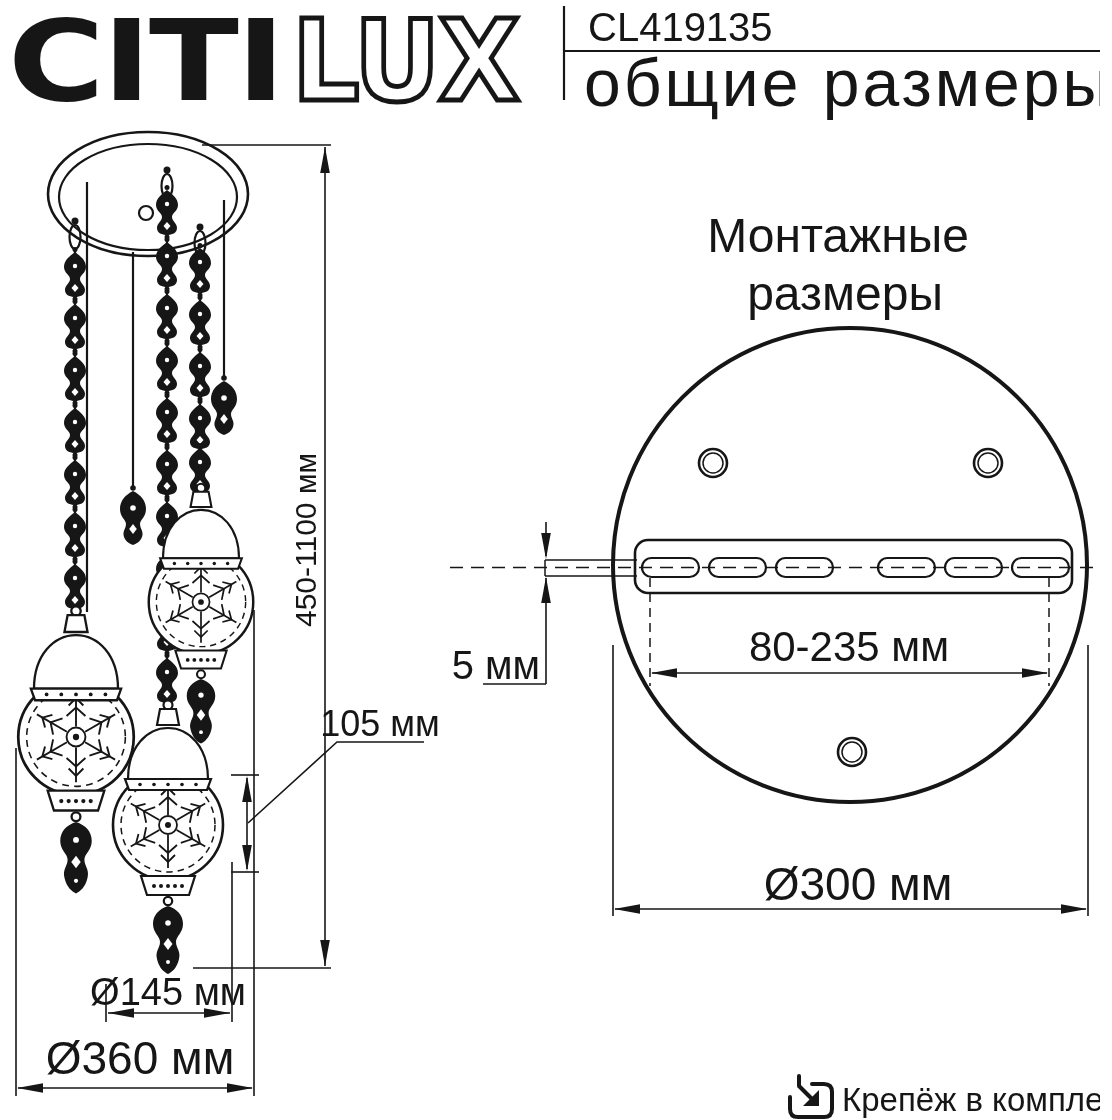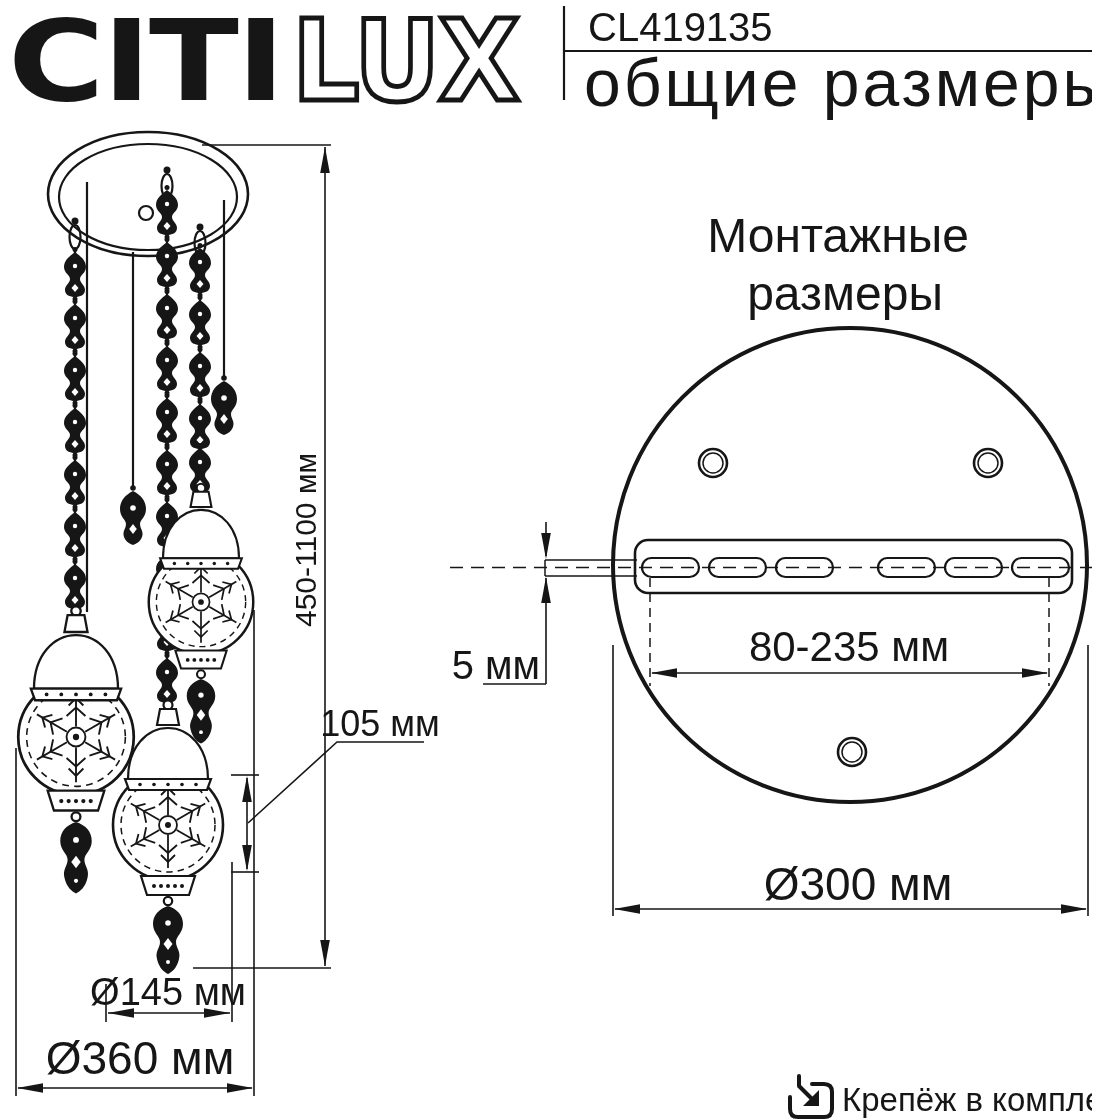--- a/index.html
+++ b/index.html
@@ -1,16 +1,16 @@
 <!DOCTYPE html>
 <html><head>
 <meta charset="utf-8">
 <style>
   html,body{margin:0;padding:0;background:#fff;}
-  #sheet{position:relative;width:1092px;height:1120px;background:#fff;overflow:hidden;}
+  #sheet{position:relative;width:1092px;height:1120px;background:#fff;overflow:hidden;padding-left:8px;}
   svg{position:absolute;inset:0;}
   text{fill:#161616;font-family:"Liberation Sans","DejaVu Sans",sans-serif;}
   .logoA,.logoB{font-family:"DejaVu Sans","Liberation Sans",sans-serif;font-weight:700;font-size:112px;letter-spacing:-2px;}
   .logoA{fill:#161616;}
   .logoB{fill:#ffffff;stroke:#161616;stroke-width:5px;}
   .mdl{font-size:40px;}
   .sub{font-size:66px;letter-spacing:3px;}
   .ttl{font-size:48px;}
   .dimtxt{font-size:36px;}
   .ink{stroke:#161616;fill:none;}

